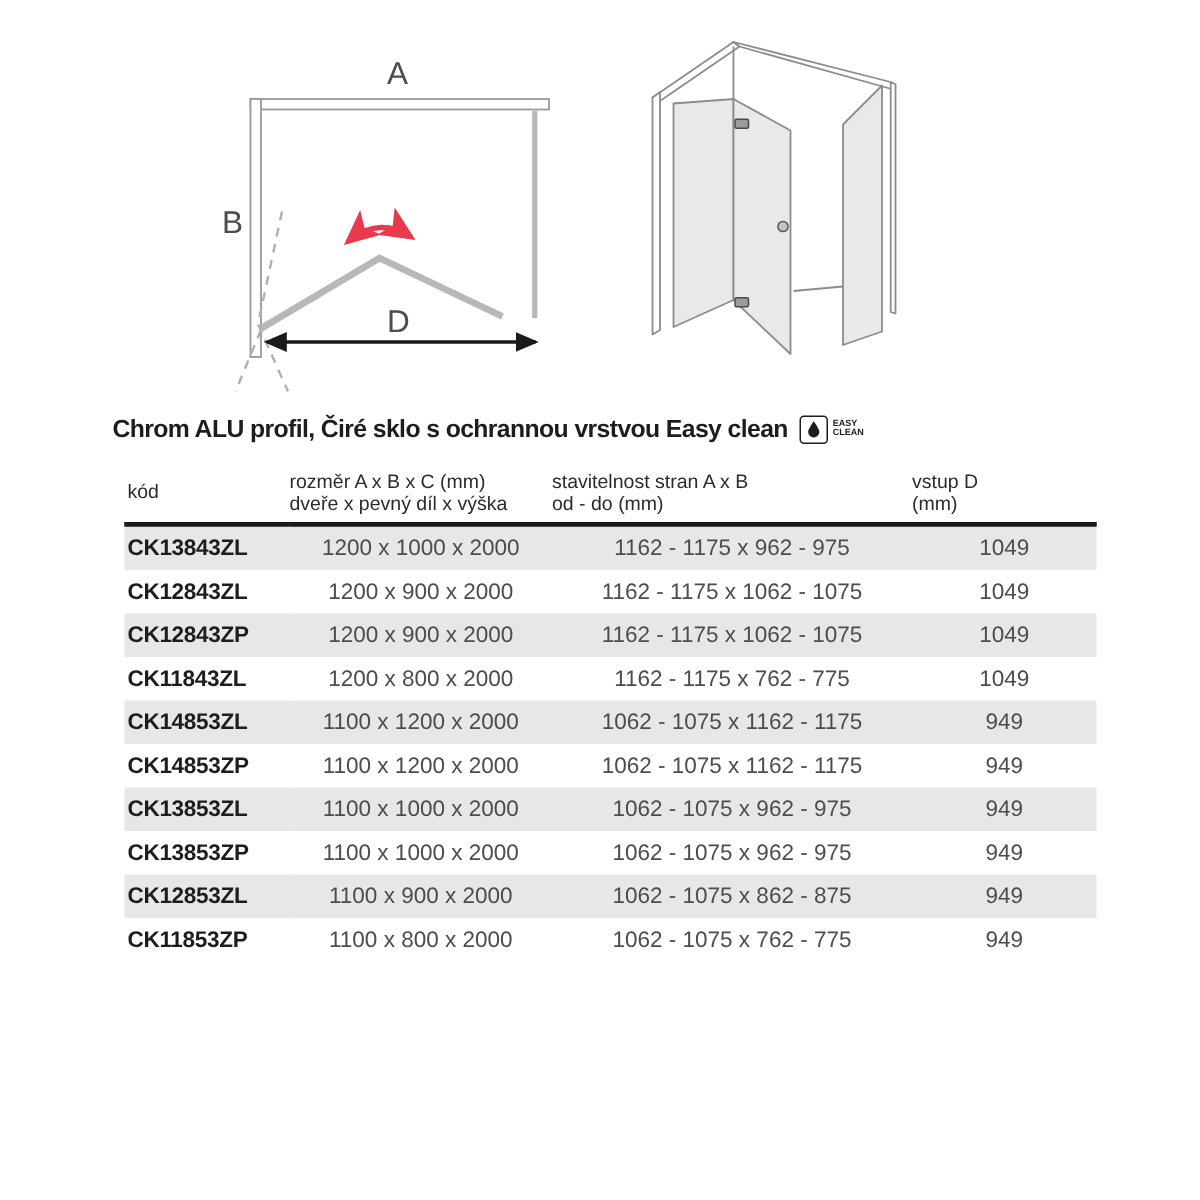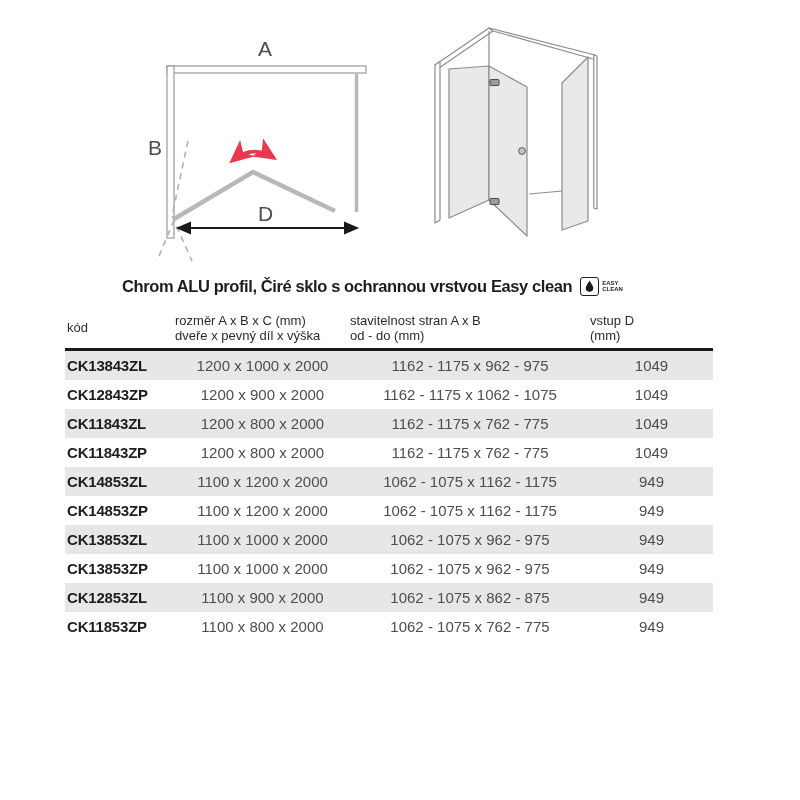--- a/index.html
+++ b/index.html
@@ -12,30 +12,30 @@
   .diagram{position:absolute;}
   #diagram-left{left:110px;top:33px;width:280px;height:245px;}
   #diagram-right{left:410px;top:8px;width:240px;height:256px;}
   .diag-label{font-size:21px;fill:#4d4d4d;font-family:"Liberation Sans",sans-serif;}
   
   .title-row{
     position:absolute;left:75px;top:272px;width:650px;height:28px;
     display:flex;align-items:center;gap:6px;
   }
   .page-title{
-    font-size:16.5px;font-weight:bold;color:#1d1d1b;letter-spacing:-0.4px;white-space:nowrap;margin-left:47px;
+    font-size:16.5px;font-weight:bold;color:#1d1d1b;letter-spacing:-0.4px;white-space:nowrap;
   }
   .ec-badge{display:flex;align-items:center;gap:3px;margin-left:2px;}
   .ec-box{
     width:17px;height:17px;border:1.6px solid #1d1d1b;border-radius:3px;
     display:flex;align-items:center;justify-content:center;background:#fff;
   }
   .ec-text{font-size:6px;line-height:6.5px;font-weight:bold;color:#1d1d1b;letter-spacing:0;}
   
-  .spec-table-wrap{position:absolute;left:65px;top:310px;width:648px;}
+  .spec-table-wrap{position:absolute;left:83px;top:310px;width:648px;}
   table.spec{
     border-collapse:collapse;table-layout:fixed;width:648px;
   }
   table.spec col.c-kod{width:110px;}
   table.spec col.c-rozmer{width:175px;}
   table.spec col.c-stav{width:240px;}
   table.spec col.c-vstup{width:123px;}
   table.spec th{
     font-weight:normal;font-size:13px;line-height:15.5px;color:#2b2b2b;
     vertical-align:middle;padding:2px 0 4px 0;height:32px;
@@ -157,41 +157,41 @@
     </thead>
     <tbody>
   <tr>
     <td class="kod">CK13843ZL</td>
     <td>1200 x 1000 x 2000</td>
     <td>1162 - 1175 x 962 - 975</td>
     <td>1049</td>
   </tr>
 
 
+  <tr>
+    <td class="kod">CK12843ZL</td>
+    <td>1200 x 900 x 2000</td>
+    <td>1162 - 1175 x 1062 - 1075</td>
+    <td>1049</td>
+  </tr>
 
   <tr>
     <td class="kod">CK12843ZP</td>
     <td>1200 x 900 x 2000</td>
     <td>1162 - 1175 x 1062 - 1075</td>
     <td>1049</td>
   </tr>
 
   <tr>
     <td class="kod">CK11843ZL</td>
     <td>1200 x 800 x 2000</td>
     <td>1162 - 1175 x 762 - 775</td>
     <td>1049</td>
   </tr>
 
-  <tr>
-    <td class="kod">CK11843ZP</td>
-    <td>1200 x 800 x 2000</td>
-    <td>1162 - 1175 x 762 - 775</td>
-    <td>1049</td>
-  </tr>
 
   <tr>
     <td class="kod">CK14853ZL</td>
     <td>1100 x 1200 x 2000</td>
     <td>1062 - 1075 x 1162 - 1175</td>
     <td>949</td>
   </tr>
 
   <tr>
     <td class="kod">CK14853ZP</td>

